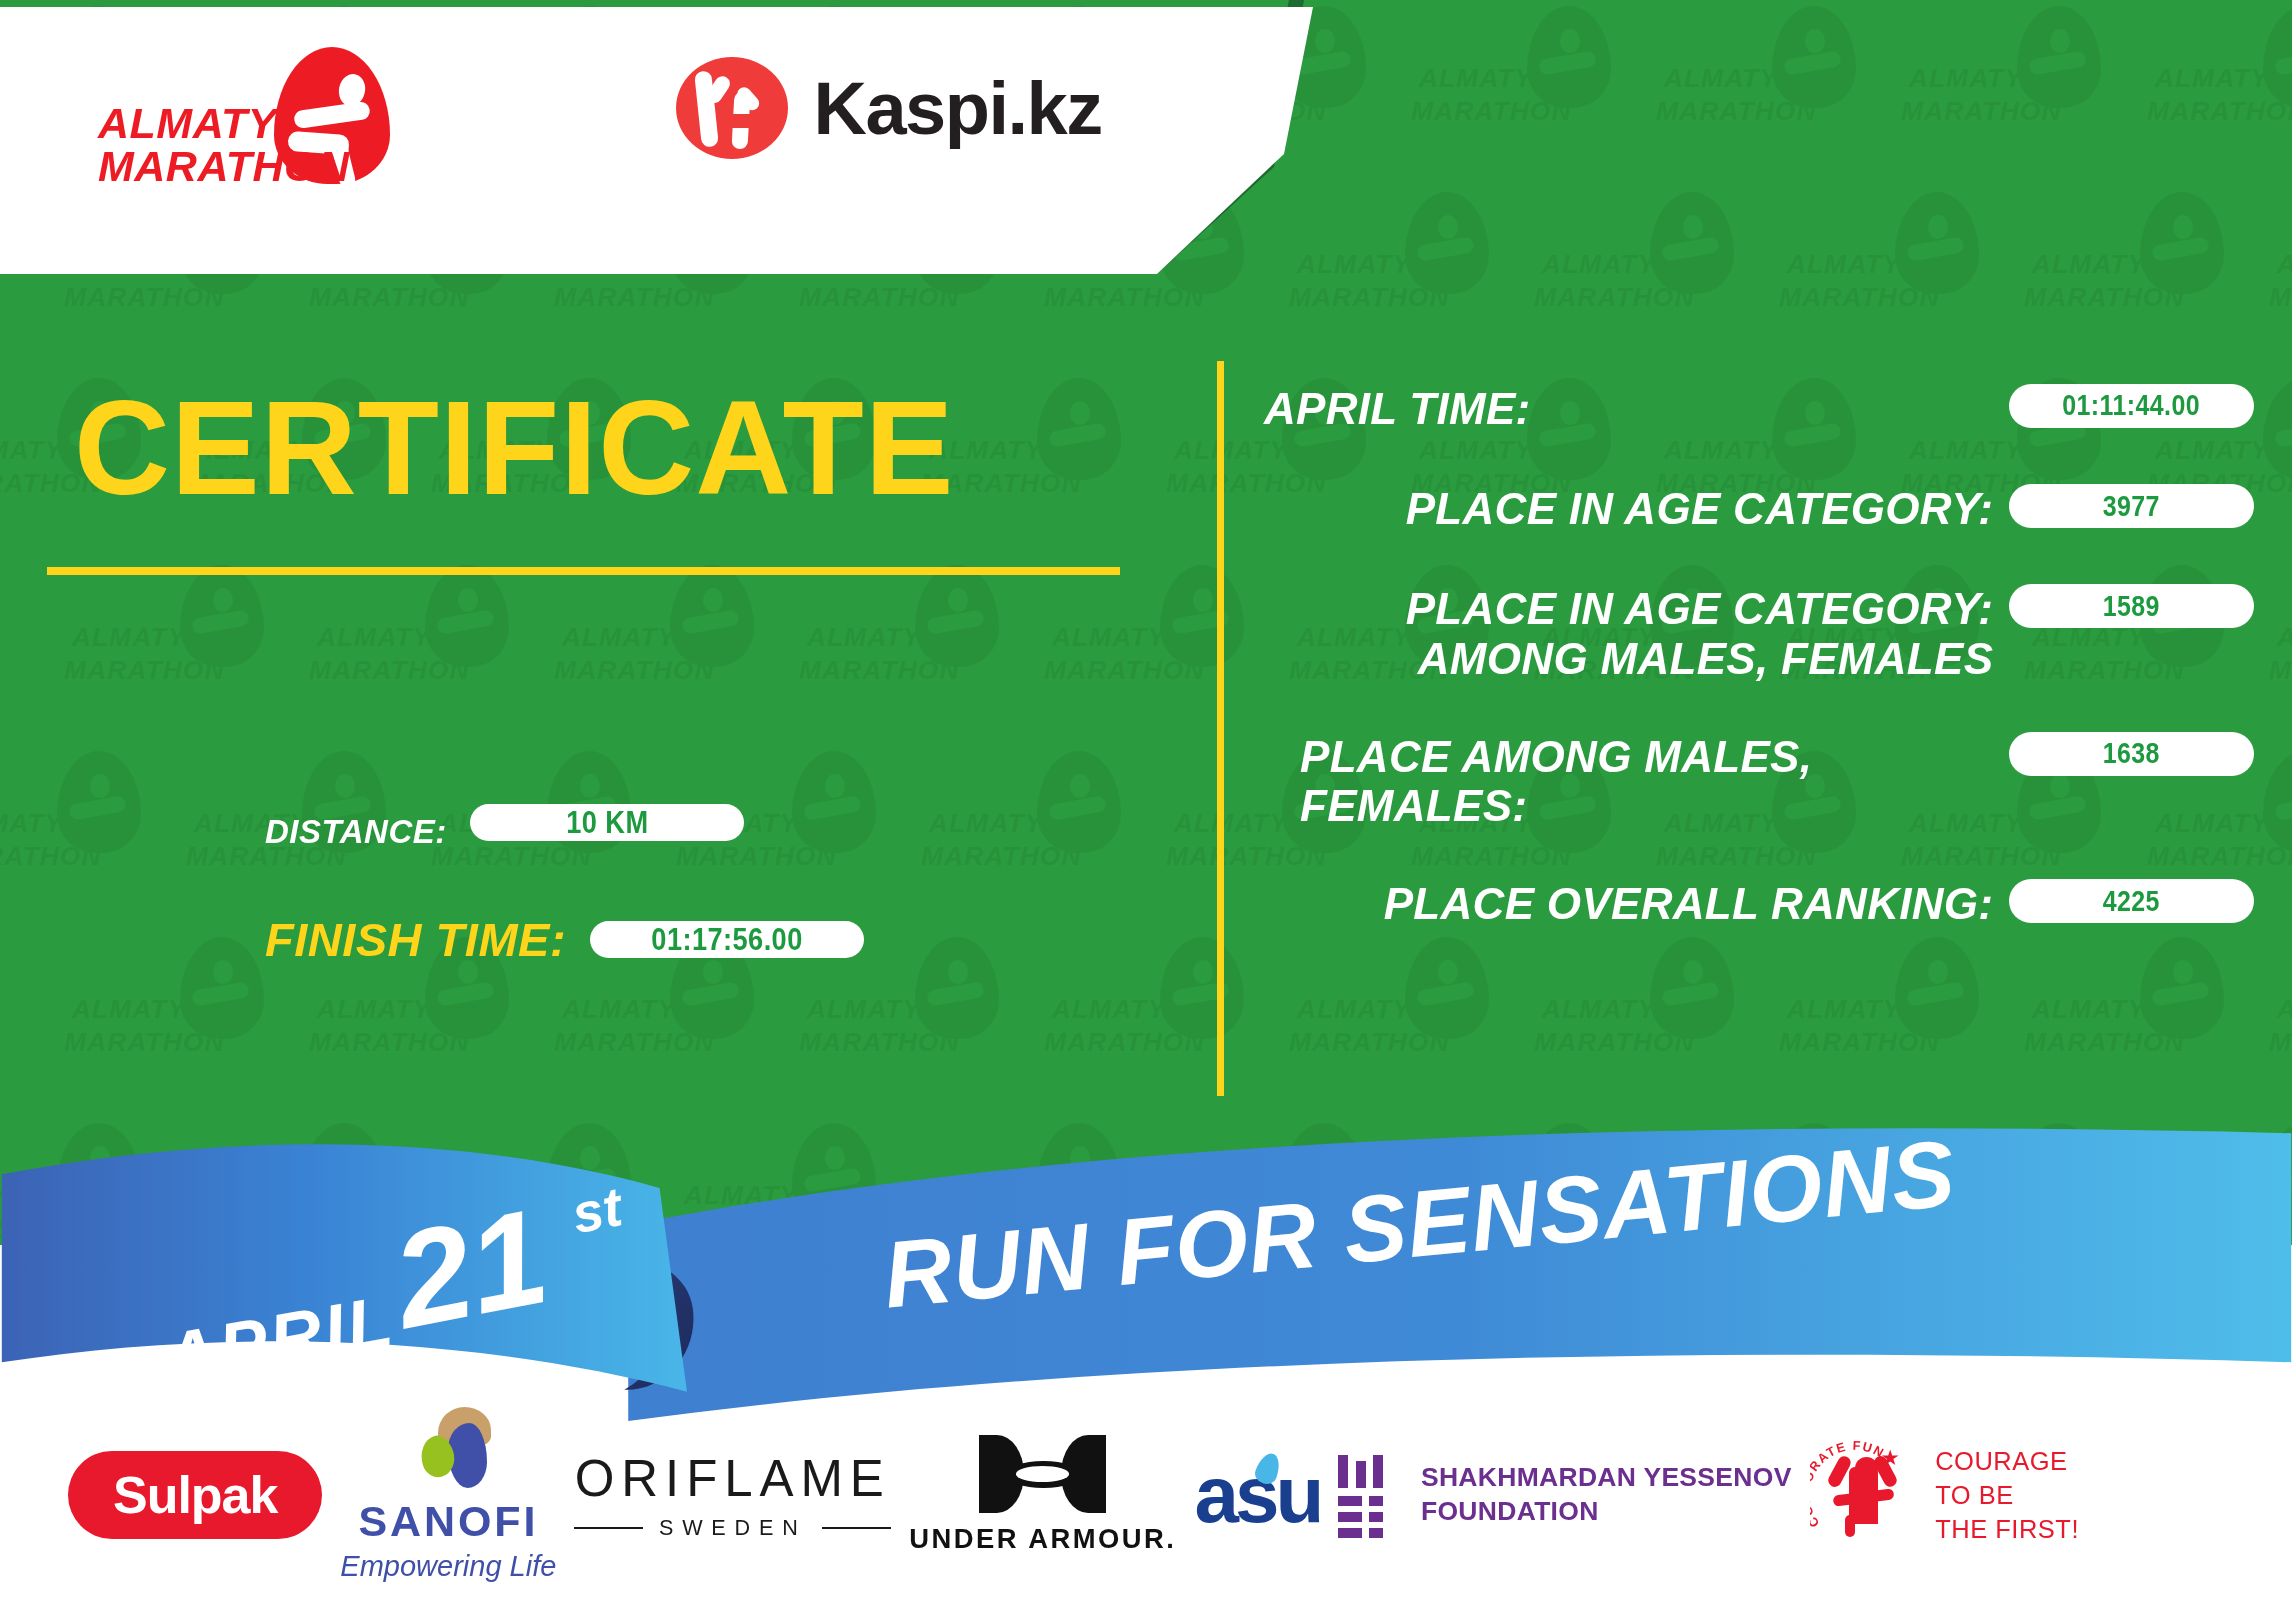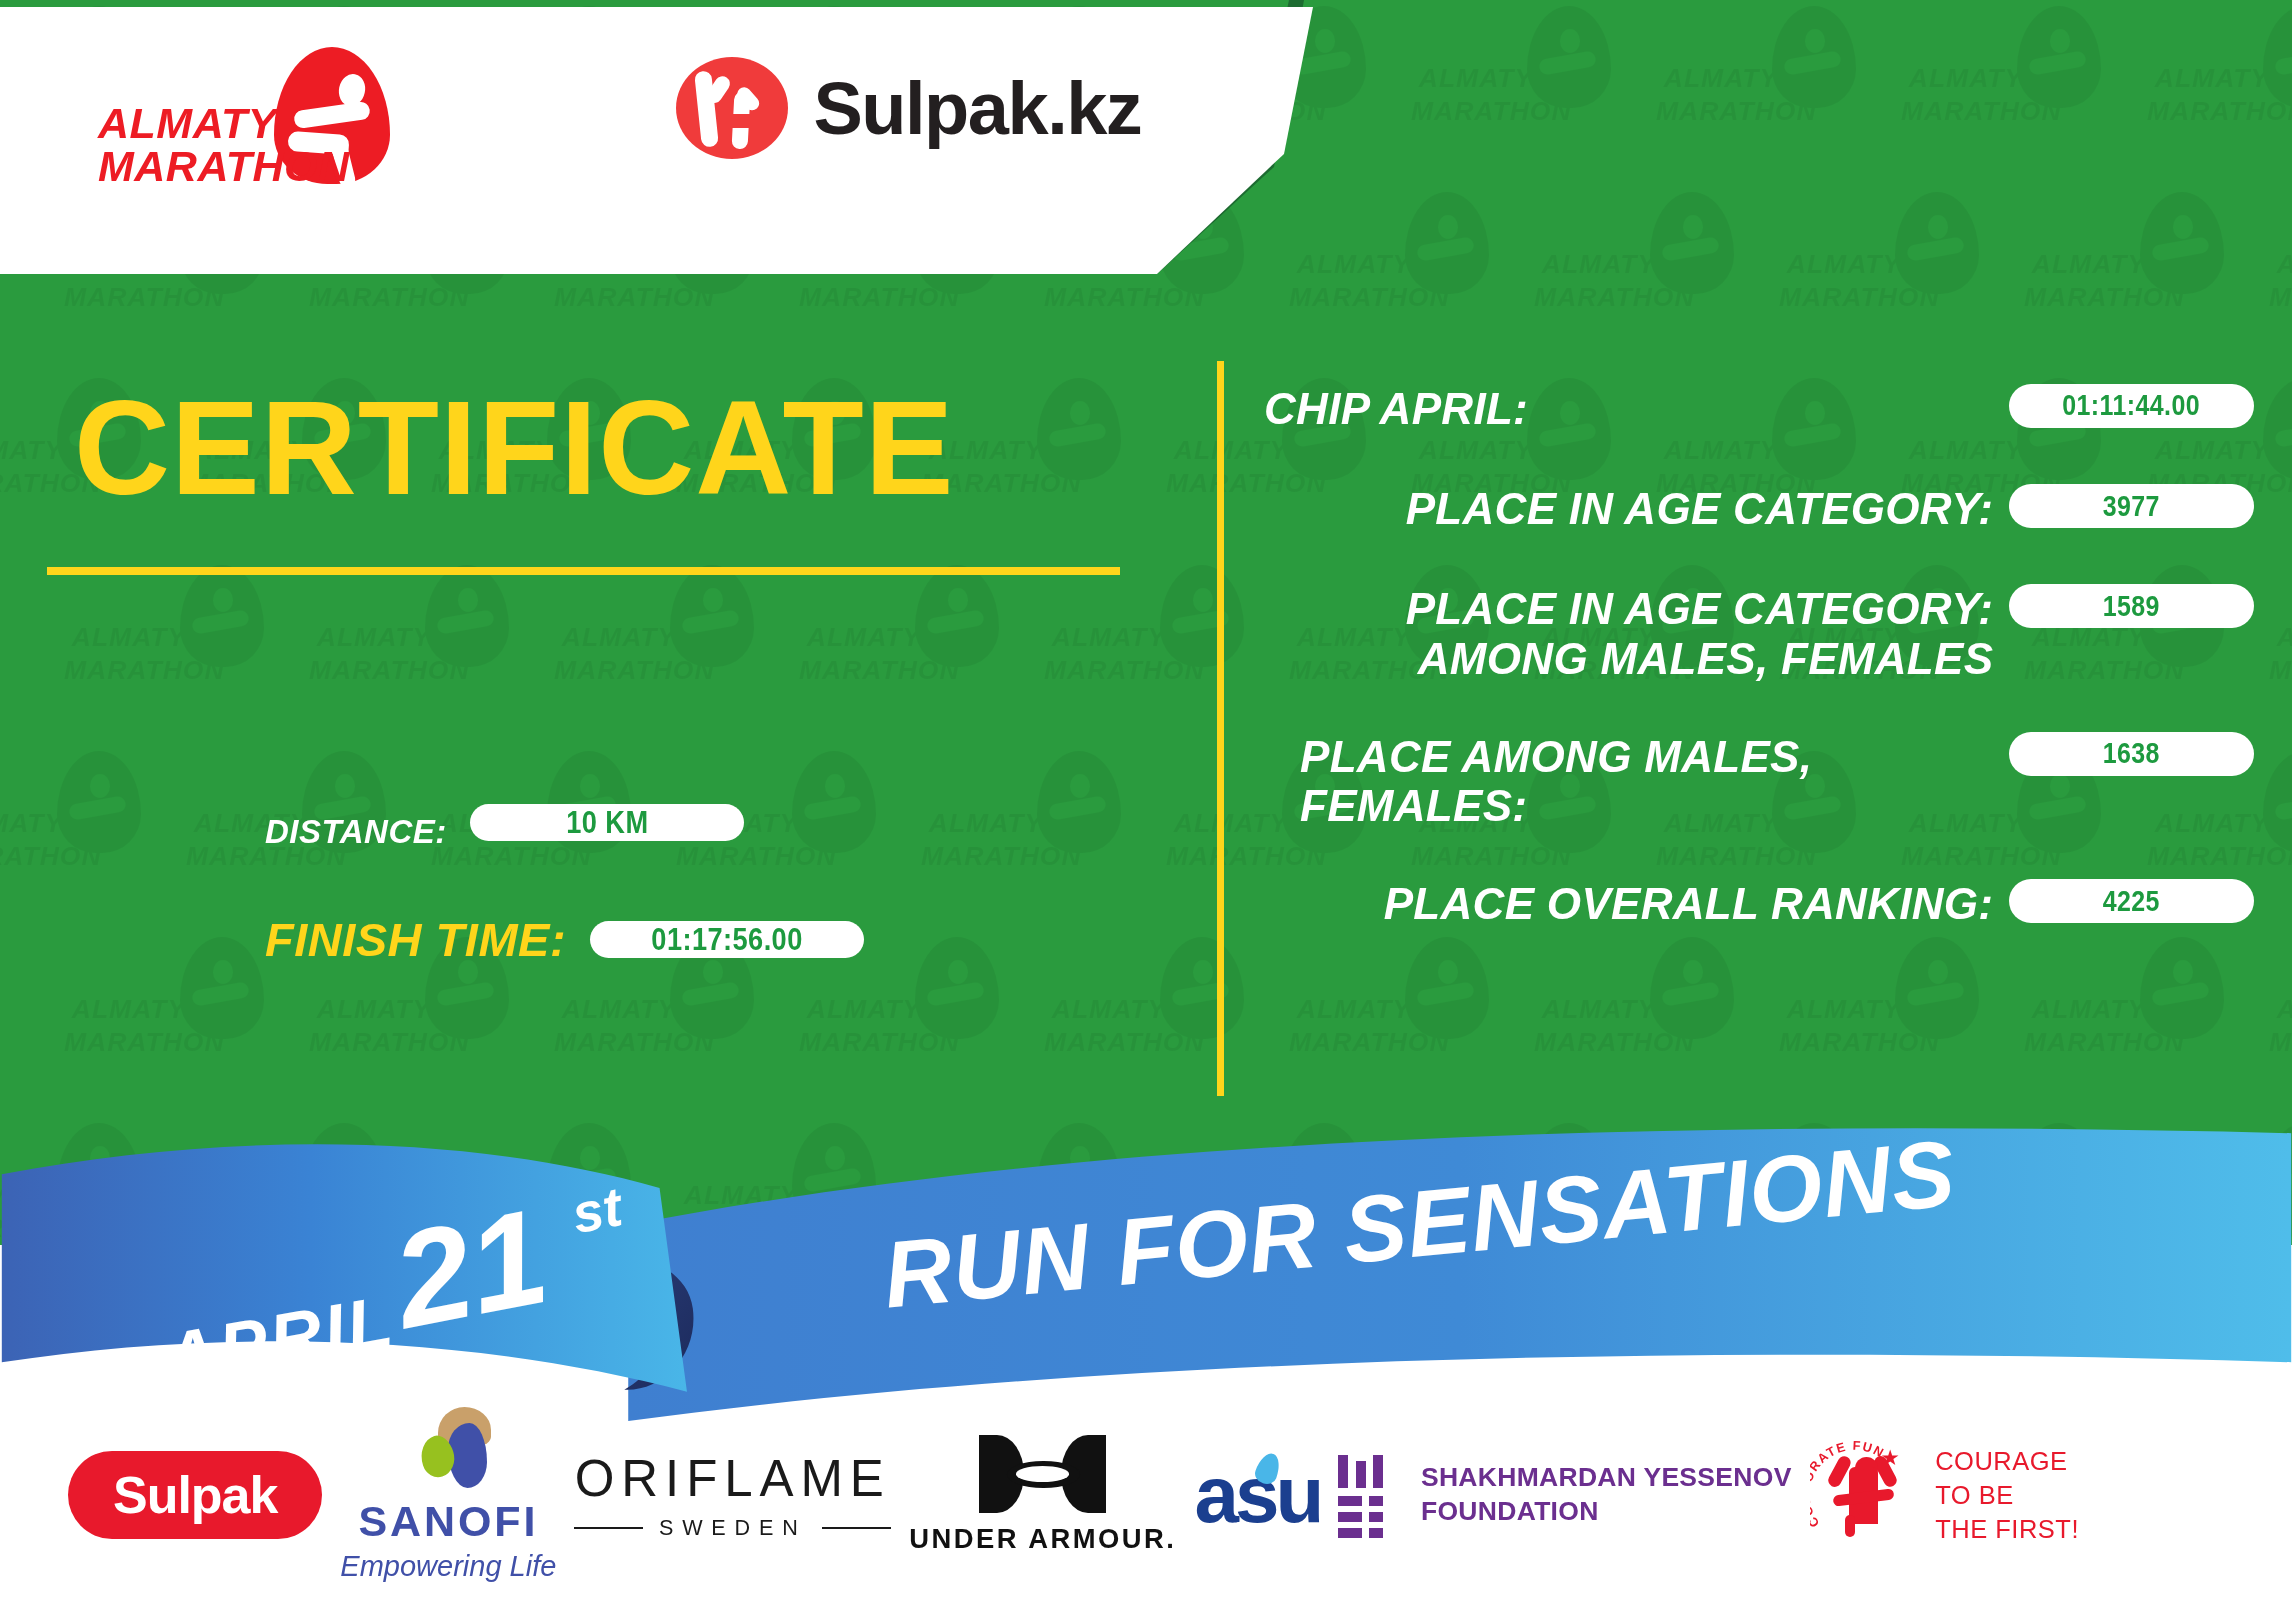--- a/index.html
+++ b/index.html
@@ -565,21 +565,21 @@
   </div>
 
   <div class="kaspi-logo">
     <div class="kaspi-mark">
       <div class="kp-a"></div>
         <div class="kp-b"></div>
       <div class="kp-c"></div>
         <div class="kp-d"></div>
         <div class="kp-e"></div>
     </div>
-    <div class="kaspi-txt">Sulpak.kz</div>
+    <div class="kaspi-txt">Kaspi.kz</div>
   </div>
 
   <div class="cert-title">CERTIFICATE</div>
   <div class="title-rule"></div>
 
 
   <div class="row-dist">
     <div class="lbl-white">DISTANCE:</div>
     <div class="val-pill">
       <span>10 KM</span>
@@ -591,21 +591,21 @@
     <div class="val-pill">
       <span>01:17:56.00</span>
     </div>
   </div>
 
   <div class="divider"></div>
 
   <div class="stats">
 
     <div class="stat-row sr1">
-      <div class="stat-lbl">CHIP APRIL:</div>
+      <div class="stat-lbl">APRIL TIME:</div>
       <div class="stat-pill">
         <span>01:11:44.00</span>
       </div>
     </div>
 
     <div class="stat-row sr2">
       <div class="stat-lbl">PLACE IN AGE CATEGORY:</div>
       <div class="stat-pill">
         <span>3977</span>
       </div>

